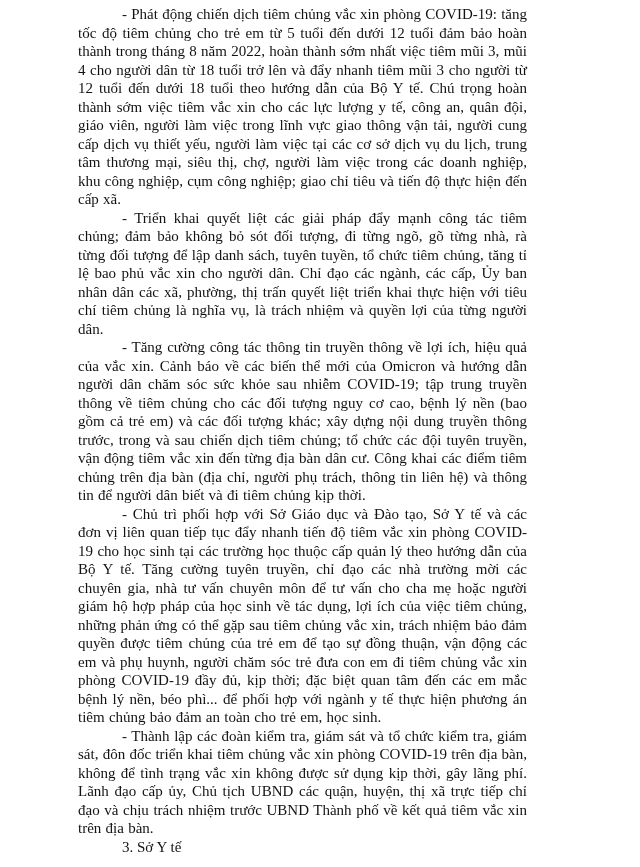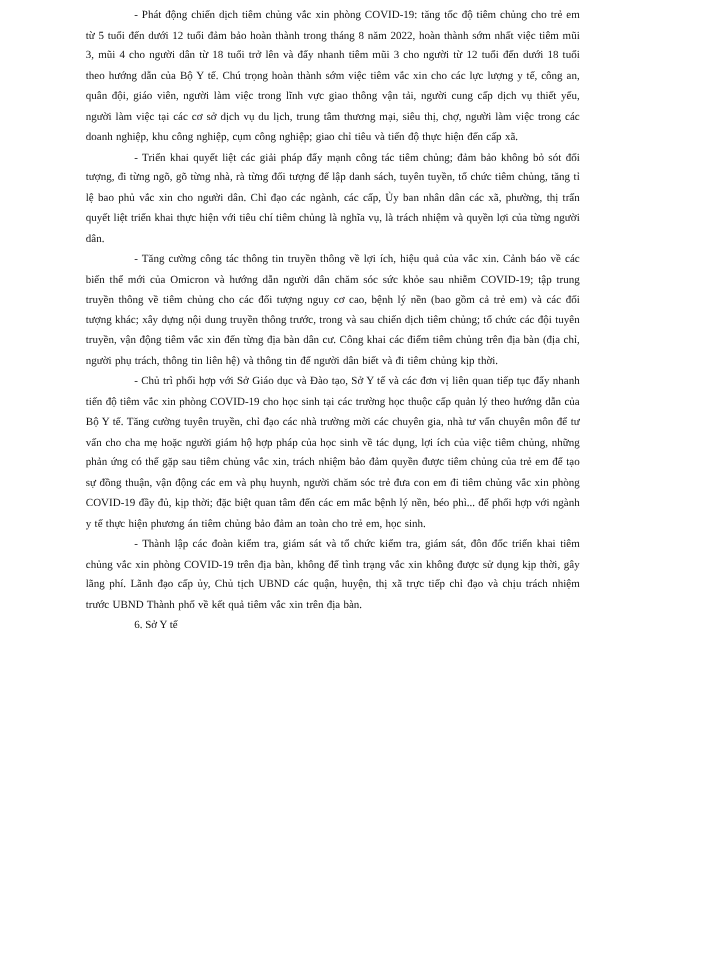--- a/index.html
+++ b/index.html
@@ -9,21 +9,21 @@
   }
   .page {
     position: relative;
     box-sizing: border-box;
     width: 548px;
     height: 867px;
     background: #ffffff;
     overflow: hidden;
     padding: 5px 21px 0 78px;
     font-family: "Liberation Serif", "DejaVu Serif", serif;
-    font-size: 10px;
+    font-size: 15px;
     line-height: 18.5px;
     color: #121212;
   }
   .para {
     margin: 0;
     text-align: justify;
     text-indent: 44px;
     word-spacing: 0.5px;
   }
   .heading {
@@ -34,14 +34,14 @@
 </style>
 </head>
 <body>
 
 <div class="page">
   <p class="para">- Phát động chiến dịch tiêm chủng vắc xin phòng COVID-19: tăng tốc độ tiêm chủng cho trẻ em từ 5 tuổi đến dưới 12 tuổi đảm bảo hoàn thành trong tháng 8 năm 2022, hoàn thành sớm nhất việc tiêm mũi 3, mũi 4 cho người dân từ 18 tuổi trở lên và đẩy nhanh tiêm mũi 3 cho người từ 12 tuổi đến dưới 18 tuổi theo hướng dẫn của Bộ Y tế. Chú trọng hoàn thành sớm việc tiêm vắc xin cho các lực lượng y tế, công an, quân đội, giáo viên, người làm việc trong lĩnh vực giao thông vận tải, người cung cấp dịch vụ thiết yếu, người làm việc tại các cơ sở dịch vụ du lịch, trung tâm thương mại, siêu thị, chợ, người làm việc trong các doanh nghiệp, khu công nghiệp, cụm công nghiệp; giao chỉ tiêu và tiến độ thực hiện đến cấp xã.</p>
   <p class="para">- Triển khai quyết liệt các giải pháp đẩy mạnh công tác tiêm chủng; đảm bảo không bỏ sót đối tượng, đi từng ngõ, gõ từng nhà, rà từng đối tượng để lập danh sách, tuyên tuyền, tổ chức tiêm chủng, tăng tỉ lệ bao phủ vắc xin cho người dân. Chỉ đạo các ngành, các cấp, Ủy ban nhân dân các xã, phường, thị trấn quyết liệt triển khai thực hiện với tiêu chí tiêm chủng là nghĩa vụ, là trách nhiệm và quyền lợi của từng người dân.</p>
   <p class="para">- Tăng cường công tác thông tin truyền thông về lợi ích, hiệu quả của vắc xin. Cảnh báo về các biến thể mới của Omicron và hướng dẫn người dân chăm sóc sức khỏe sau nhiễm COVID-19; tập trung truyền thông về tiêm chủng cho các đối tượng nguy cơ cao, bệnh lý nền (bao gồm cả trẻ em) và các đối tượng khác; xây dựng nội dung truyền thông trước, trong và sau chiến dịch tiêm chủng; tổ chức các đội tuyên truyền, vận động tiêm vắc xin đến từng địa bàn dân cư. Công khai các điểm tiêm chủng trên địa bàn (địa chỉ, người phụ trách, thông tin liên hệ) và thông tin để người dân biết và đi tiêm chủng kịp thời.</p>
   <p class="para">- Chủ trì phối hợp với Sở Giáo dục và Đào tạo, Sở Y tế và các đơn vị liên quan tiếp tục đẩy nhanh tiến độ tiêm vắc xin phòng COVID-19 cho học sinh tại các trường học thuộc cấp quản lý theo hướng dẫn của Bộ Y tế. Tăng cường tuyên truyền, chỉ đạo các nhà trường mời các chuyên gia, nhà tư vấn chuyên môn để tư vấn cho cha mẹ hoặc người giám hộ hợp pháp của học sinh về tác dụng, lợi ích của việc tiêm chủng, những phản ứng có thể gặp sau tiêm chủng vắc xin, trách nhiệm bảo đảm quyền được tiêm chủng của trẻ em để tạo sự đồng thuận, vận động các em và phụ huynh, người chăm sóc trẻ đưa con em đi tiêm chủng vắc xin phòng COVID-19 đầy đủ, kịp thời; đặc biệt quan tâm đến các em mắc bệnh lý nền, béo phì... để phối hợp với ngành y tế thực hiện phương án tiêm chủng bảo đảm an toàn cho trẻ em, học sinh.</p>
   <p class="para">- Thành lập các đoàn kiểm tra, giám sát và tổ chức kiểm tra, giám sát, đôn đốc triển khai tiêm chủng vắc xin phòng COVID-19 trên địa bàn, không để tình trạng vắc xin không được sử dụng kịp thời, gây lãng phí. Lãnh đạo cấp ủy, Chủ tịch UBND các quận, huyện, thị xã trực tiếp chỉ đạo và chịu trách nhiệm trước UBND Thành phố về kết quả tiêm vắc xin trên địa bàn.</p>
-  <p class="heading">6. Sở Y tế</p>
+  <p class="heading">3. Sở Y tế</p>
 </div>
 
 </body></html>

